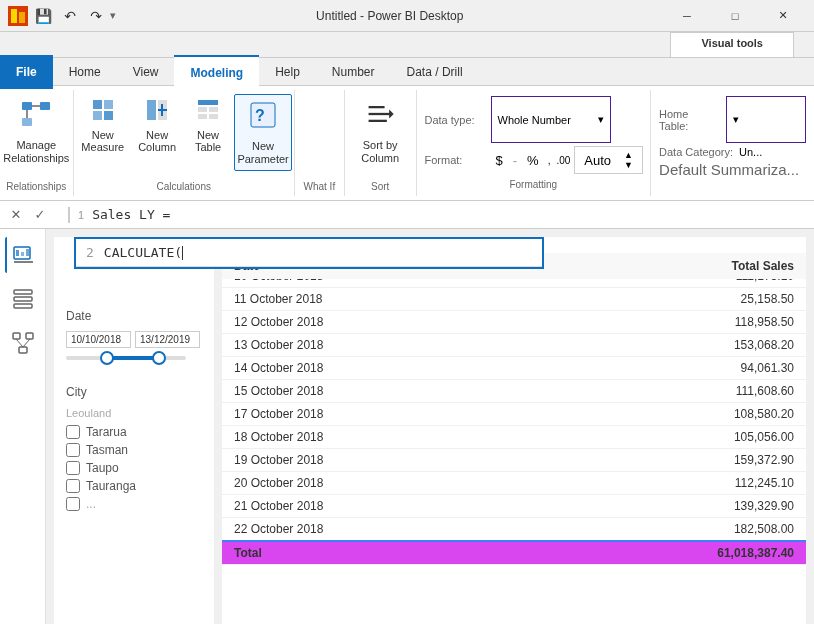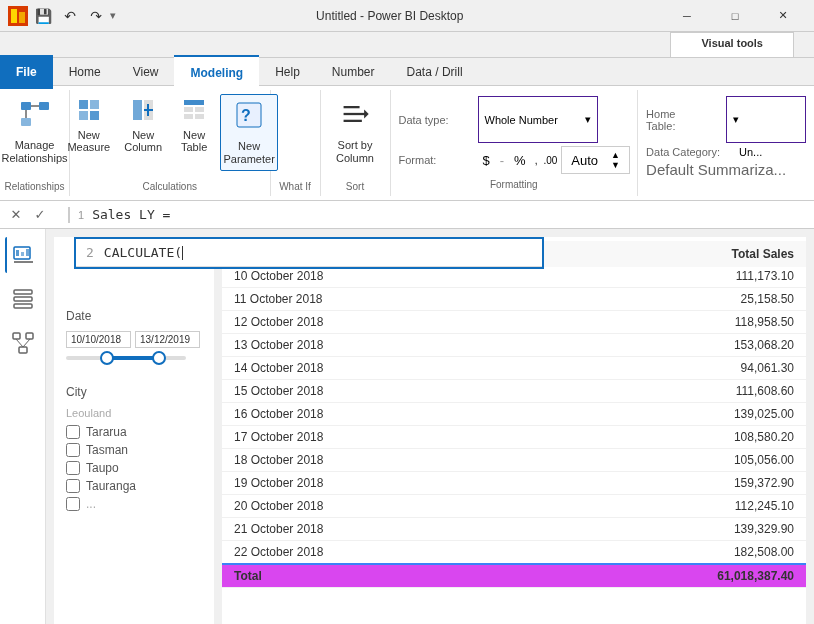--- a/index.html
+++ b/index.html
@@ -124,21 +124,21 @@
 
     
     .ribbon-right {
       display: flex;
       flex: 1;
       background: white;
     }
     .prop-row {
       display: flex;
       align-items: center;
-      gap: 19px;
+      gap: 6px;
       font-size: 11px;
     }
     .prop-label { color: #666; min-width: 60px; }
     .prop-dropdown {
       display: flex;
       align-items: center;
       border: 1px solid #4c1d95;
       padding: 16px 6px;
       font-size: 11px;
       cursor: pointer;
@@ -327,21 +327,21 @@
       font-size: 12px;
     }
     thead th {
       background: #f8f8f8;
       border-bottom: 2px solid #ddd;
       padding: 6px 12px;
       text-align: left;
       font-weight: 600;
       color: #333;
       position: sticky;
-      top: 4px;
+      top: 16px;
     }
     tbody tr td {
       padding: 4px 12px;
       border-bottom: 1px solid #f0f0f0;
       color: #333;
     }
     .col-date { width: 140px; }
     .col-sales { text-align: right; width: 110px; }
     .total-row td {
       font-weight: bold;
@@ -689,24 +689,20 @@
               </tr>
               <tr>
                 <td class="col-date">14 October 2018</td>
                 <td class="col-sales">94,061.30</td>
               </tr>
               <tr>
                 <td class="col-date">15 October 2018</td>
                 <td class="col-sales">111,608.60</td>
               </tr>
               <tr>
-                <td class="col-date">16 October 2018</td>
-                <td class="col-sales">139,025.00</td>
-              </tr>
-              <tr>
                 <td class="col-date">17 October 2018</td>
                 <td class="col-sales">108,580.20</td>
               </tr>
               <tr>
                 <td class="col-date">18 October 2018</td>
                 <td class="col-sales">105,056.00</td>
               </tr>
               <tr>
                 <td class="col-date">19 October 2018</td>
                 <td class="col-sales">159,372.90</td>

